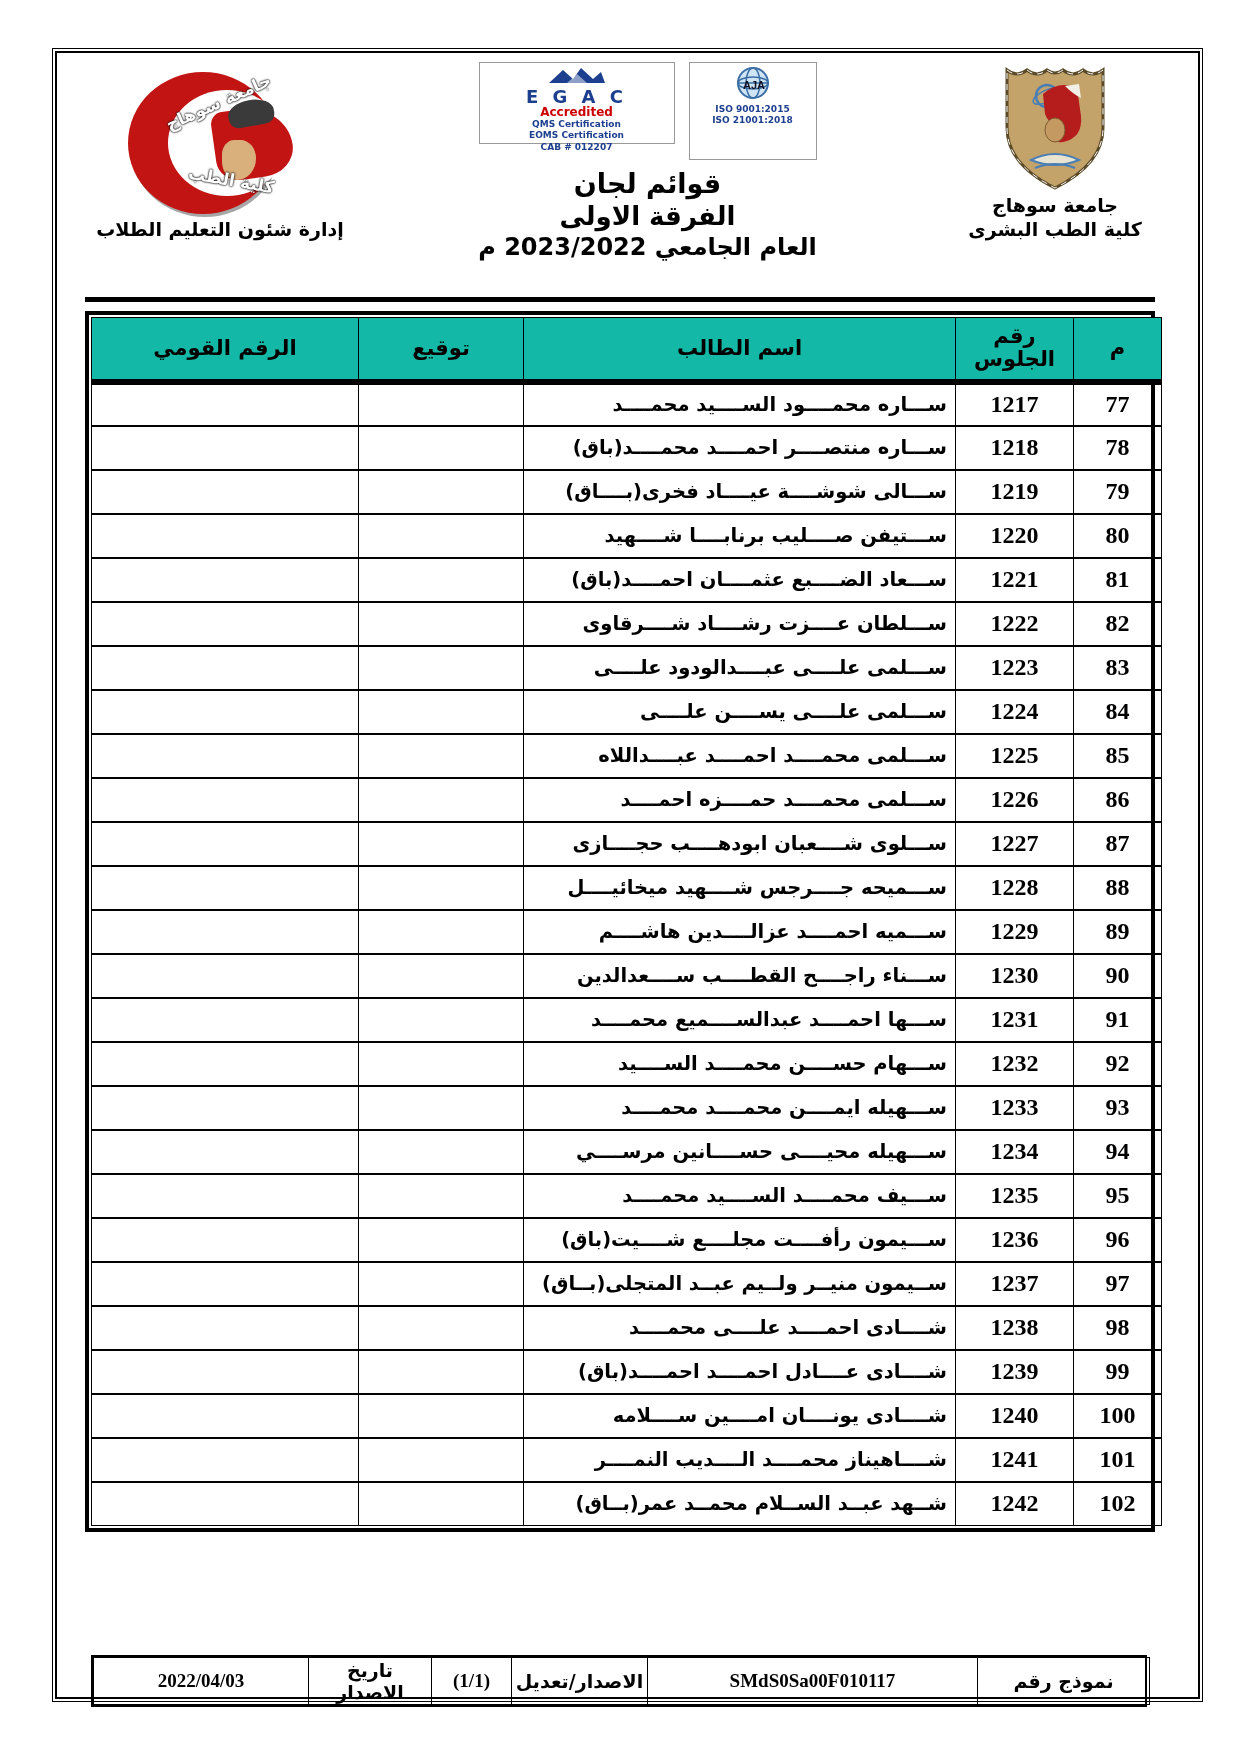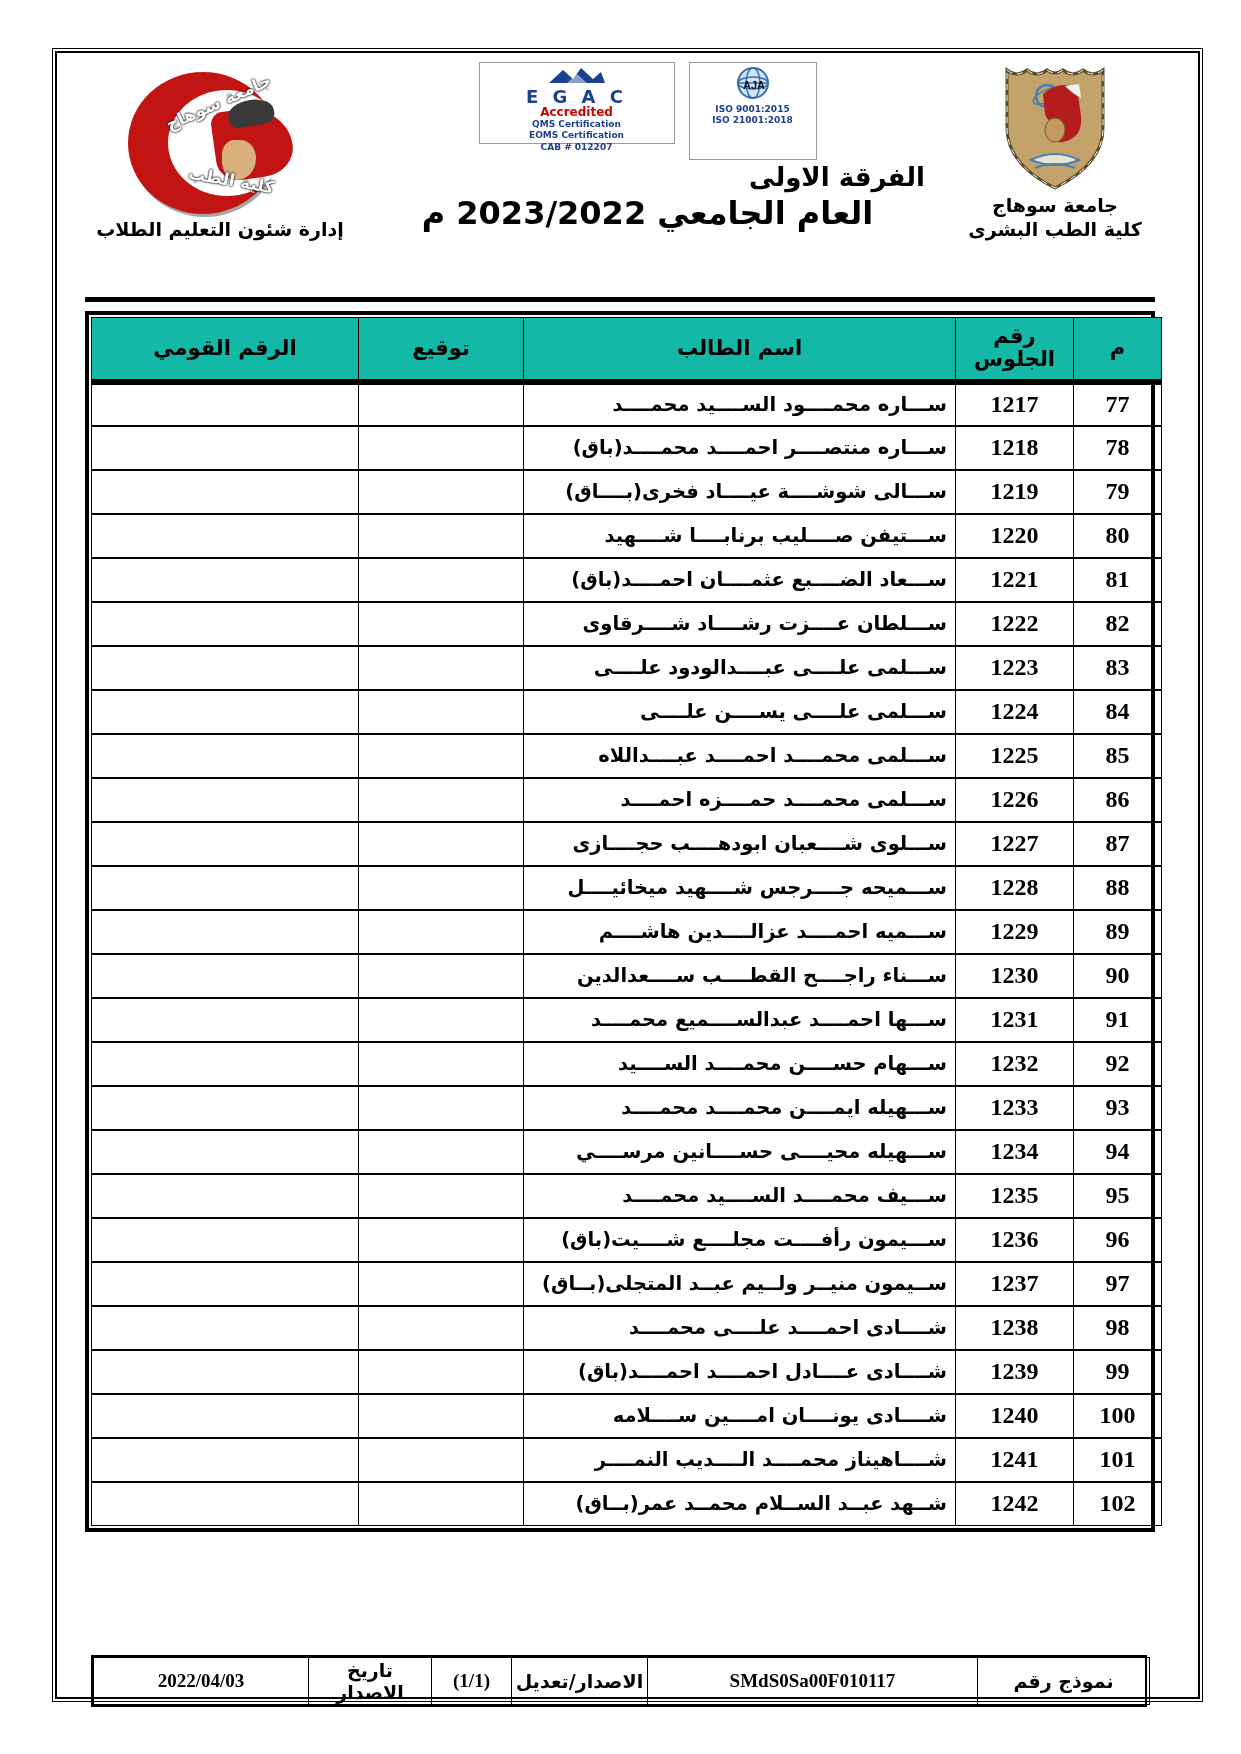--- a/index.html
+++ b/index.html
@@ -35,22 +35,22 @@
   
   .badges { display:flex; direction:ltr; justify-content:center; align-items:flex-start; gap:14px; margin-top:4px; }
   .badge { background:#fff; border:1px solid #999; padding:3px 8px; text-align:center; }
   .badge.egac { width:196px; height:82px; }
   .badge.aja { width:128px; height:98px; }
   .egac-name { color:#1d3f8f; font-weight:bold; font-size:18px; letter-spacing:4px; line-height:1; }
   .egac-acc { color:#c00; font-weight:bold; font-size:12px; line-height:1.1; }
   .badge-small { color:#1d3f8f; font-weight:bold; font-size:9px; line-height:1.25; }
 
   .title1 { font-weight:bold; font-size:27px; margin-top:8px; }
-  .title2 { font-weight:bold; font-size:26px; margin-top:2px;text-align:right; }
-  .title3 { font-weight:bold; font-size:32px; margin-top:2px; }
+  .title2 { font-weight:bold; font-size:26px; margin-top:2px; }
+  .title3 { font-weight:bold; font-size:24px; margin-top:2px; }
 
   
   .title-rule { position:absolute; left:85px; top:297px; width:1070px; height:5px; background:#000; }
   .table-outer { position:absolute; left:85px; top:311px; width:1070px; border:4px solid #000; padding:2px; background:#fff; }
   table.main { width:100%; border-collapse:collapse; direction:rtl; table-layout:fixed; }
   table.main th, table.main td { border:1px solid #000; overflow:hidden; }
   table.main thead th { background:#14b8a6; font-weight:bold; font-size:21px; height:64px; text-align:center; vertical-align:middle; border-bottom:6px solid #000; white-space:pre-line; line-height:1.1; }
   table.main tbody td { height:44px; border-top:2px solid #000; vertical-align:middle; }
   .col-serial { width:88px; }
   .col-seat   { width:118px; }
@@ -113,20 +113,21 @@
             <circle cx="22" cy="17" r="15" fill="#cfe4f4" stroke="#3a6ea5" stroke-width="2"></circle>
             <ellipse cx="22" cy="17" rx="15" ry="6" fill="none" stroke="#3a6ea5" stroke-width="1.5"></ellipse>
             <ellipse cx="22" cy="17" rx="7" ry="15" fill="none" stroke="#3a6ea5" stroke-width="1.5"></ellipse>
             <line x1="7" y1="17" x2="37" y2="17" stroke="#3a6ea5" stroke-width="1.5"></line>
             <text x="12" y="23" font-size="11" font-weight="bold" fill="#112" font-family="Liberation Sans, sans-serif">AJA</text>
           </svg>
           <div class="badge-small">ISO 9001:2015</div>
           <div class="badge-small">ISO 21001:2018</div>
         </div>
       </div>
+      <div class="title1">قوائم لجان</div>
       <div class="title2">الفرقة الاولى</div>
       <div class="title3">العام الجامعي 2023/2022 م</div>
     </div>
 
     <div class="hdr-left">
       <div class="crescent">
         <div class="cres-red"></div>
         <div class="cres-cut"></div>
         <div class="cres-head"></div>
         <div class="cres-hat"></div>

